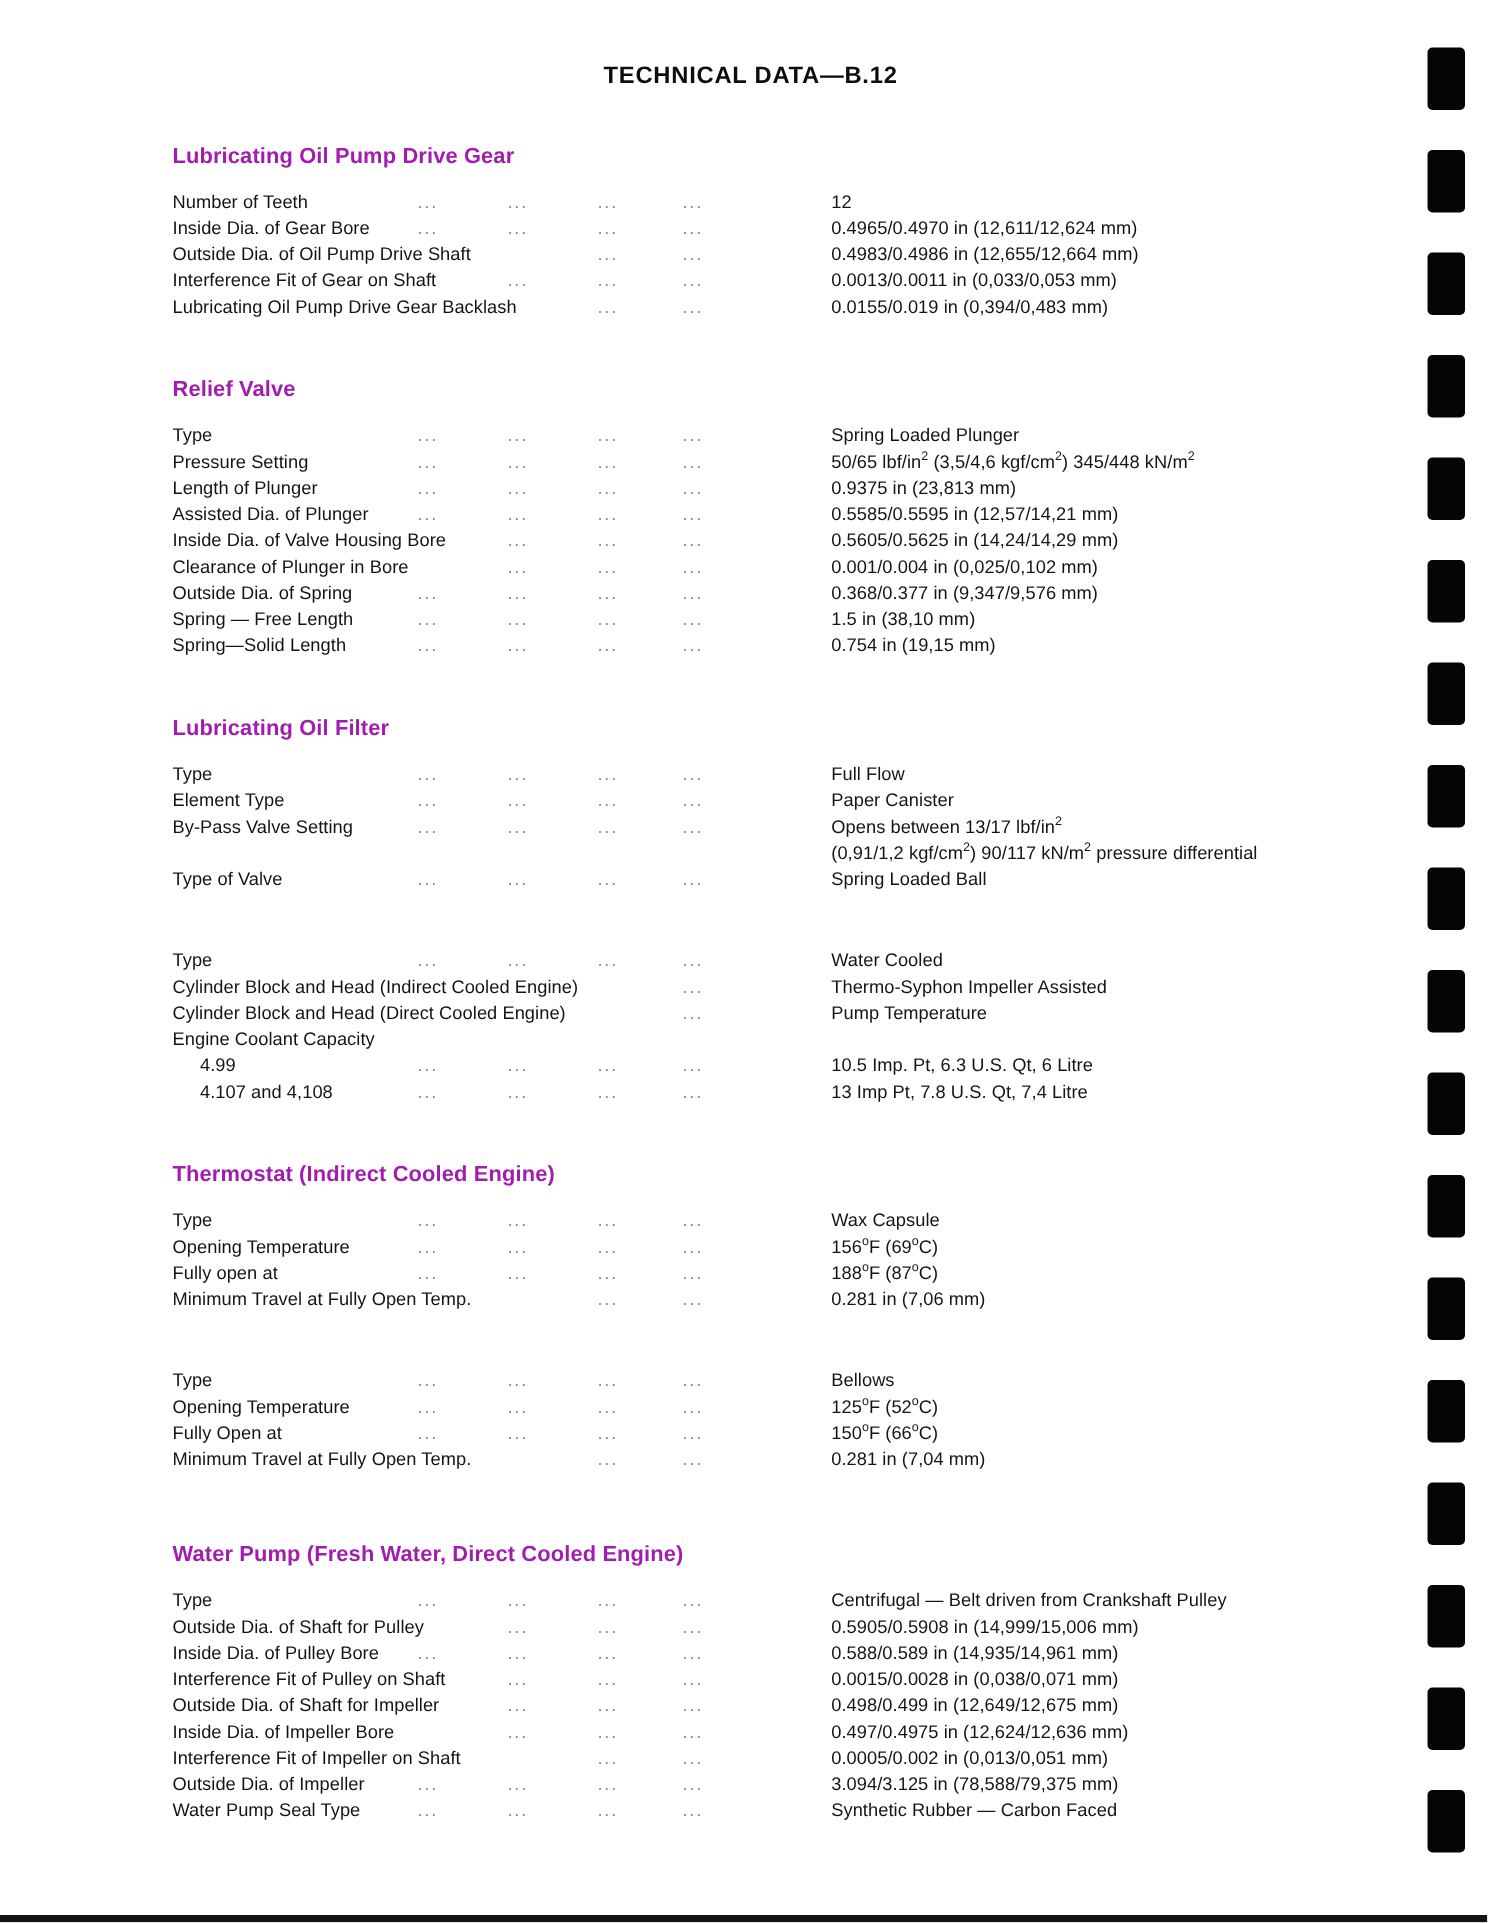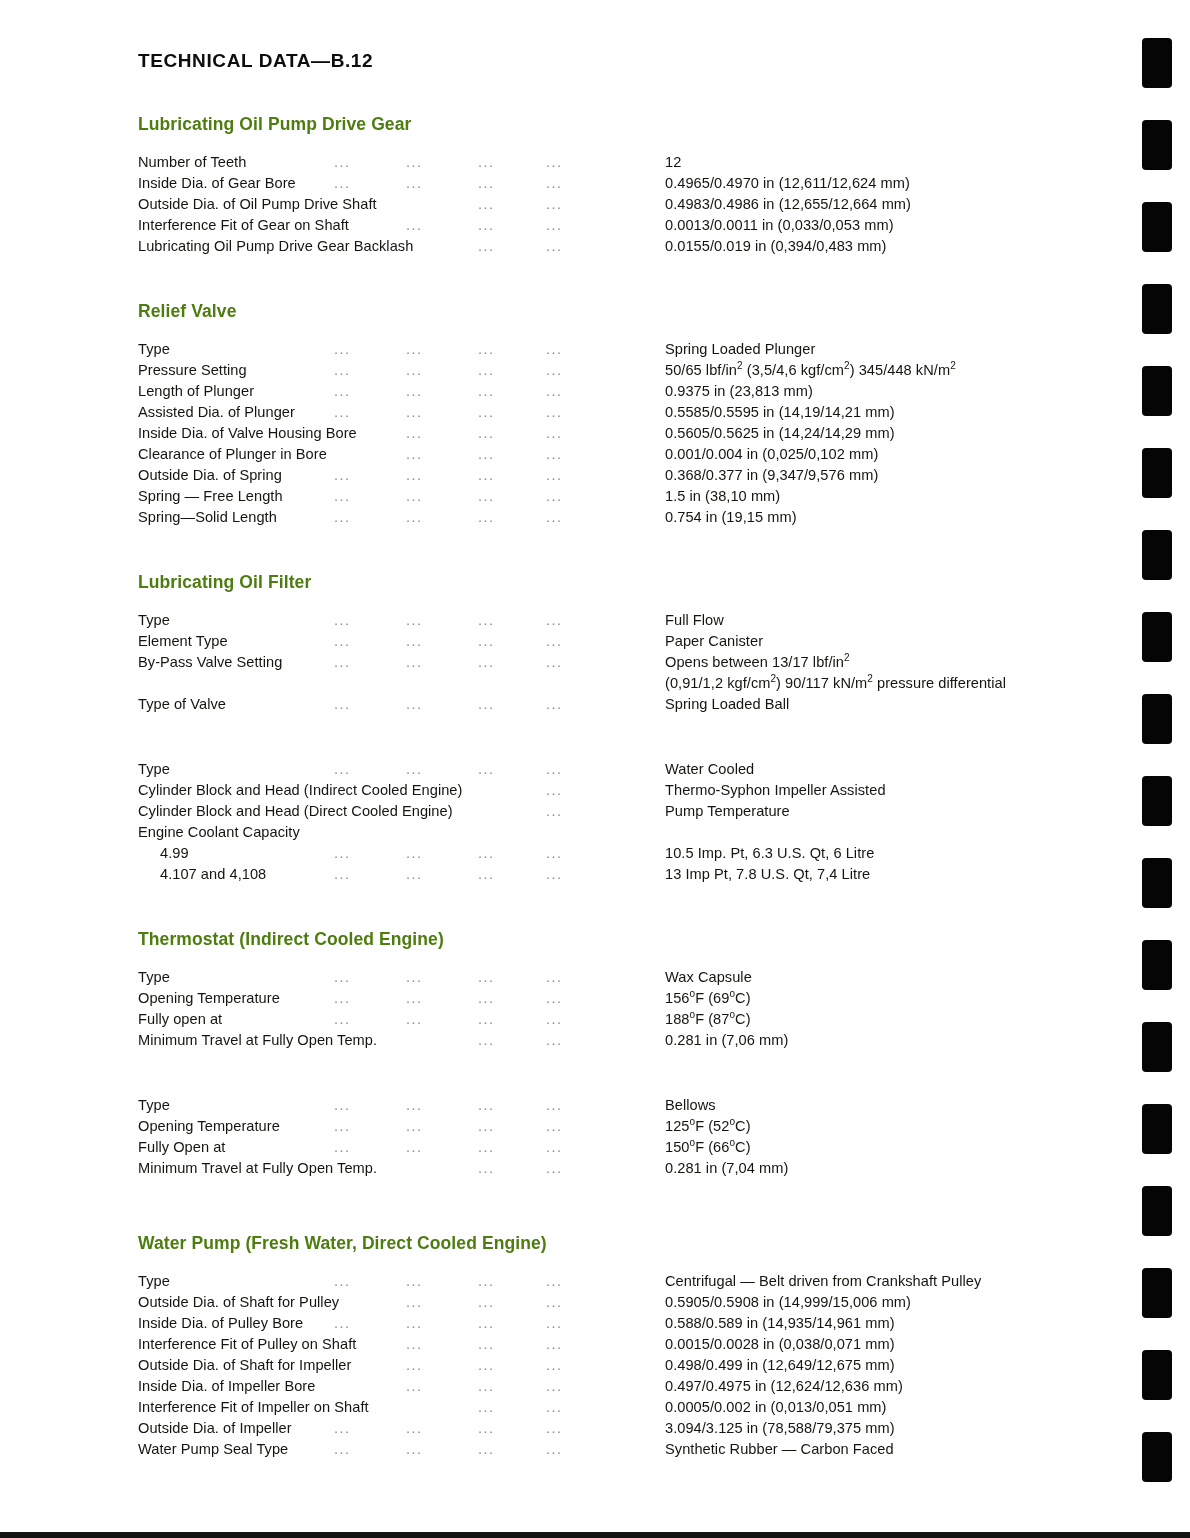--- a/index.html
+++ b/index.html
@@ -26,28 +26,29 @@
     top: 50px;
     width: 925px;
   }
   .page-title {
     font-size: 19px;
     font-weight: bold;
     letter-spacing: 0.6px;
     color: #0d0d0d;
     margin: 0 0 42px 0;
     line-height: 22px;
+    text-align: center;
   }
   .section {
     margin: 0 0 0 0;
   }
   .section-heading {
     font-size: 17.5px;
     font-weight: bold;
-    color: #4d7c0f;
+    color: #a21caf;
     line-height: 21px;
     margin: 0 0 17px 0;
     letter-spacing: 0.1px;
   }
   .section-heading.caps {
     font-size: 17px;
     letter-spacing: 0.3px;
   }
   .rows {
     margin: 0;
@@ -195,21 +196,21 @@
               <span class="leader l3">...</span>
               <span class="leader l4">...</span>
               <span class="value">0.9375 in (23,813 mm)</span>
             </div>
             <div class="row">
               <span class="label">Assisted Dia. of Plunger</span>
               <span class="leader l1">...</span>
               <span class="leader l2">...</span>
               <span class="leader l3">...</span>
               <span class="leader l4">...</span>
-              <span class="value">0.5585/0.5595 in (14,19/14,21 mm)</span>
+              <span class="value">0.5585/0.5595 in (12,57/14,21 mm)</span>
             </div>
             <div class="row">
               <span class="label">Inside Dia. of Valve Housing Bore</span>
               <span class="leader l2">...</span>
               <span class="leader l3">...</span>
               <span class="leader l4">...</span>
               <span class="value">0.5605/0.5625 in (14,24/14,29 mm)</span>
             </div>
             <div class="row">
               <span class="label">Clearance of Plunger in Bore</span>

